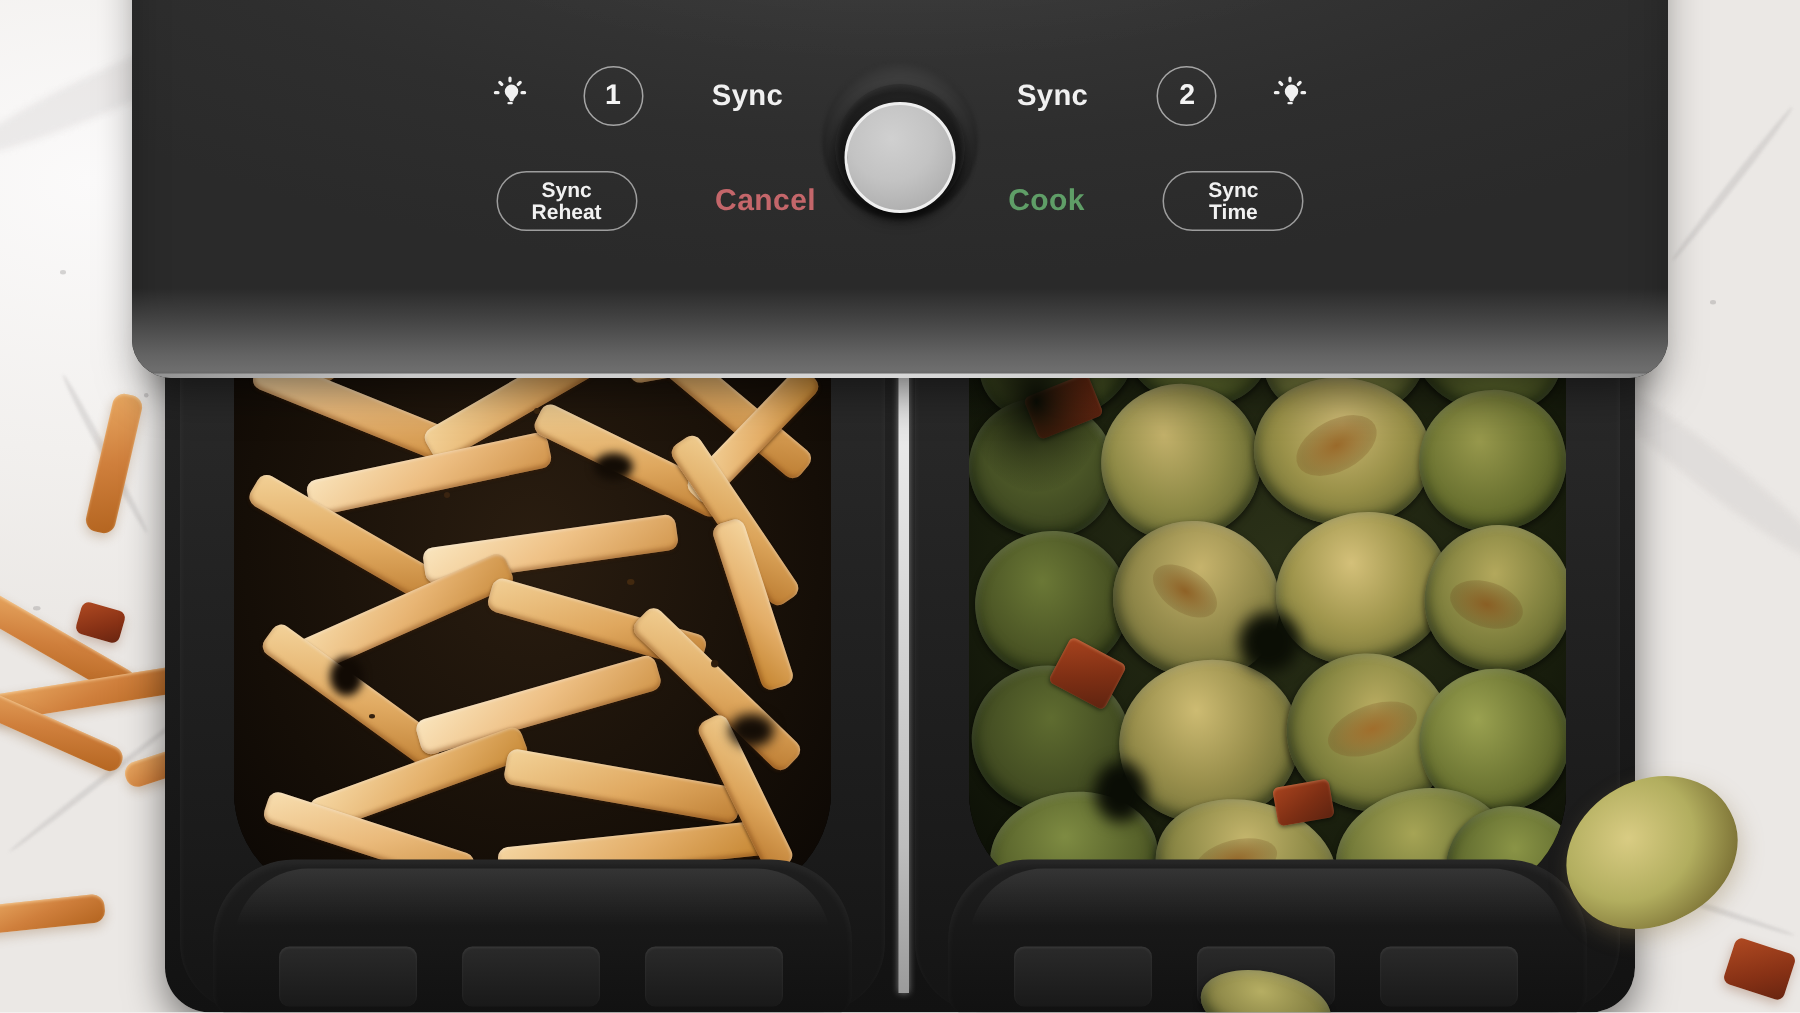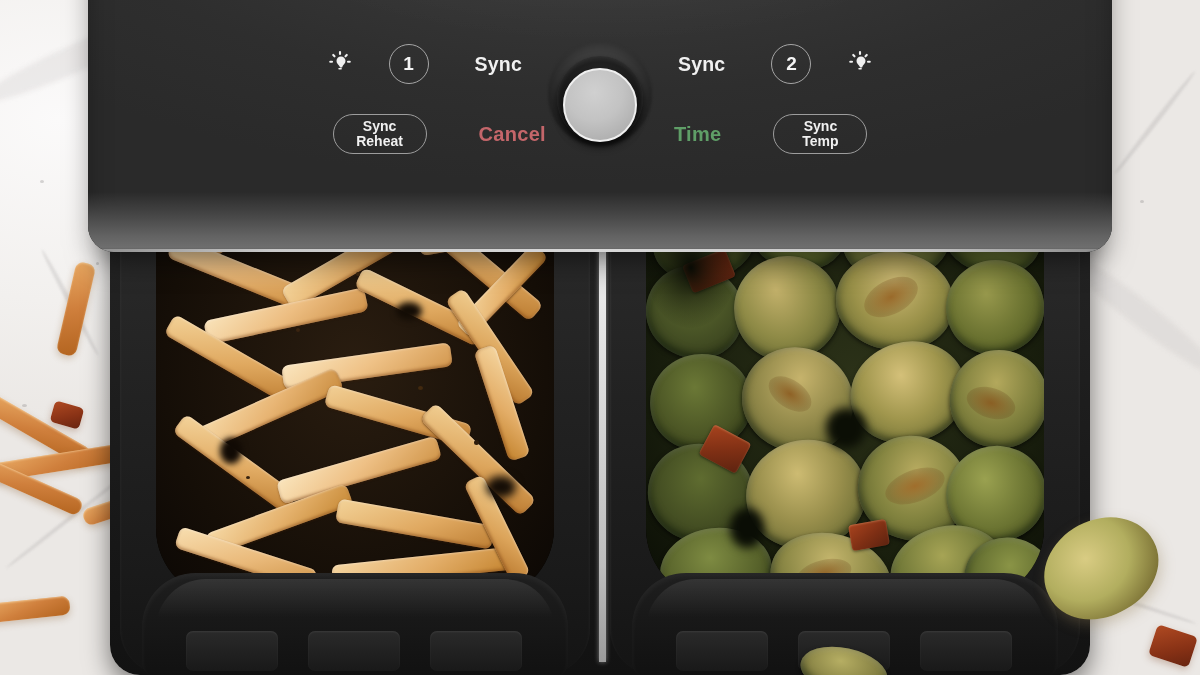--- a/index.html
+++ b/index.html
@@ -360,25 +360,25 @@
 
         <div class="act-row">
           <div class="sync-btn">
             <span>
               <span>Sync</span><br><span>Reheat</span>
             </span>
           </div>
           <span class="gap-c"></span>
           <span class="act-word" id="cancel-btn" style="color: rgb(196, 102, 106);">Cancel</span>
           <span class="gap-d"></span>
-          <span class="act-word" id="start-btn" style="color: rgb(95, 158, 103);">Time</span>
+          <span class="act-word" id="start-btn" style="color: rgb(95, 158, 103);">Cook</span>
           <span class="gap-c"></span>
           <div class="sync-btn">
             <span>
-              <span>Sync</span><br><span>Temp</span>
+              <span>Sync</span><br><span>Time</span>
             </span>
           </div>
         </div>
 
       </div>
       <div id="panel-bezel"></div>
     </div>
 
   </div>
 

